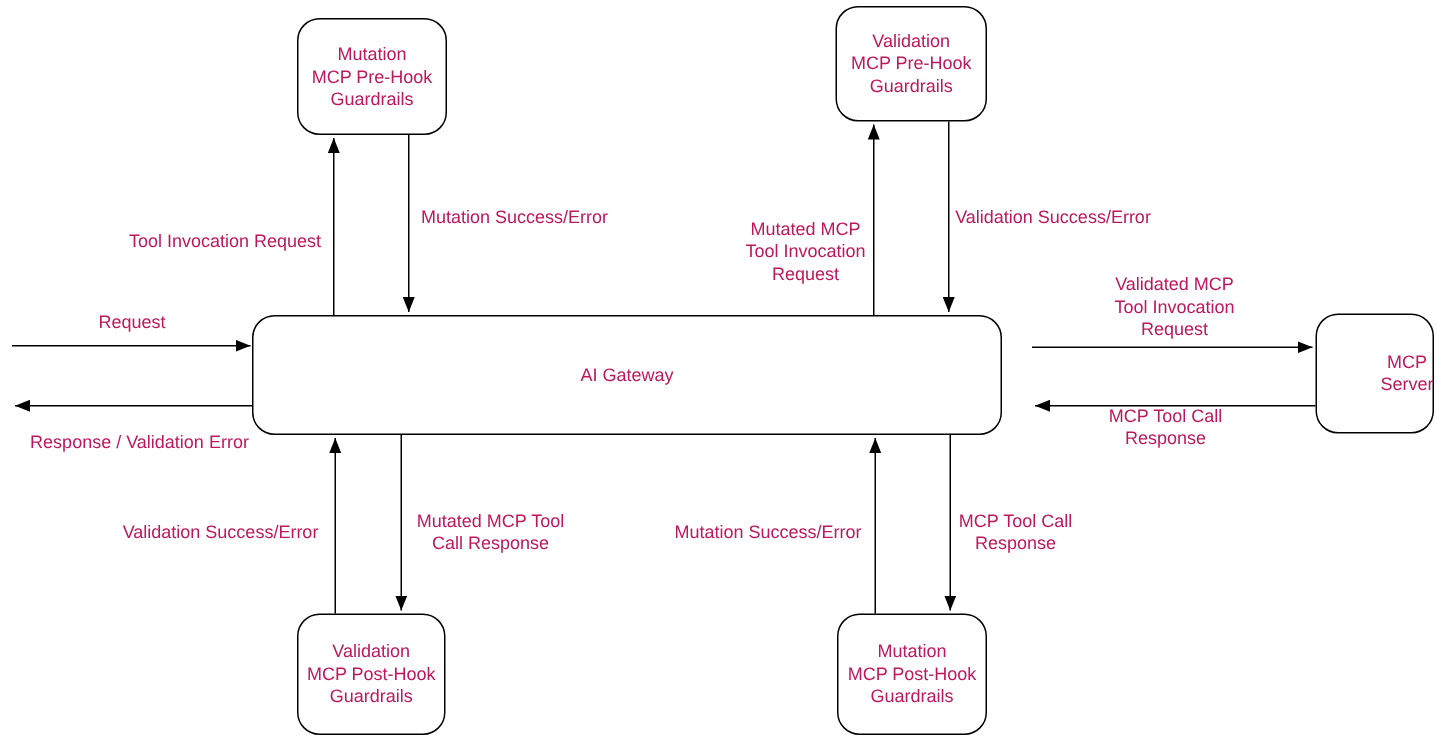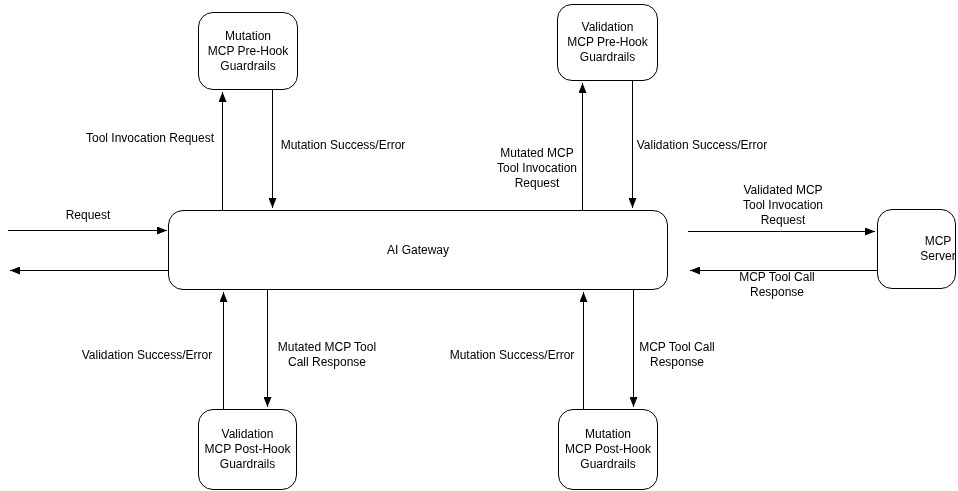--- a/index.html
+++ b/index.html
@@ -3,21 +3,21 @@
 <meta charset="utf-8">
 <style>
   html, body { margin: 0; padding: 0; background: #ffffff; }
   #canvas {
     position: relative;
     width: 958px;
     height: 491px;
     background: #ffffff;
     font-family: "Liberation Sans", sans-serif;
     font-size: 12px;
-    color: #000000;
+    color: #be185d;
     overflow: hidden;
   }
   #edges {
     position: absolute;
     left: 0; top: 0;
     width: 958px; height: 491px;
   }
   .node {
     position: absolute;
     box-sizing: border-box;
@@ -97,22 +97,23 @@
   </div>
 
   <div class="node" style="left:558px; top:409px; width:100px; height:81px;">
     <span>Mutation
 MCP Post-Hook
 Guardrails</span>
   </div>
 
   <div class="edge-label" style="left:88px; top:215px;">Request</div>
 
+  <div class="edge-label" style="left:93px; top:295px;">Response / Validation Error</div>
 
-  <div class="edge-label" style="left:150px; top:138px;">Tool Invocation Request</div>
+  <div class="edge-label" style="left:150px; top:161px;">Tool Invocation Request</div>
 
   <div class="edge-label" style="left:343px; top:145px;">Mutation Success/Error</div>
 
   <div class="edge-label" style="left:537px; top:148px;margin-top:20px;">Mutated MCP
 Tool Invocation
 Request</div>
 
   <div class="edge-label" style="left:702px; top:145px;">Validation Success/Error</div>
 
   <div class="edge-label" style="left:783px; top:205px;">Validated MCP

